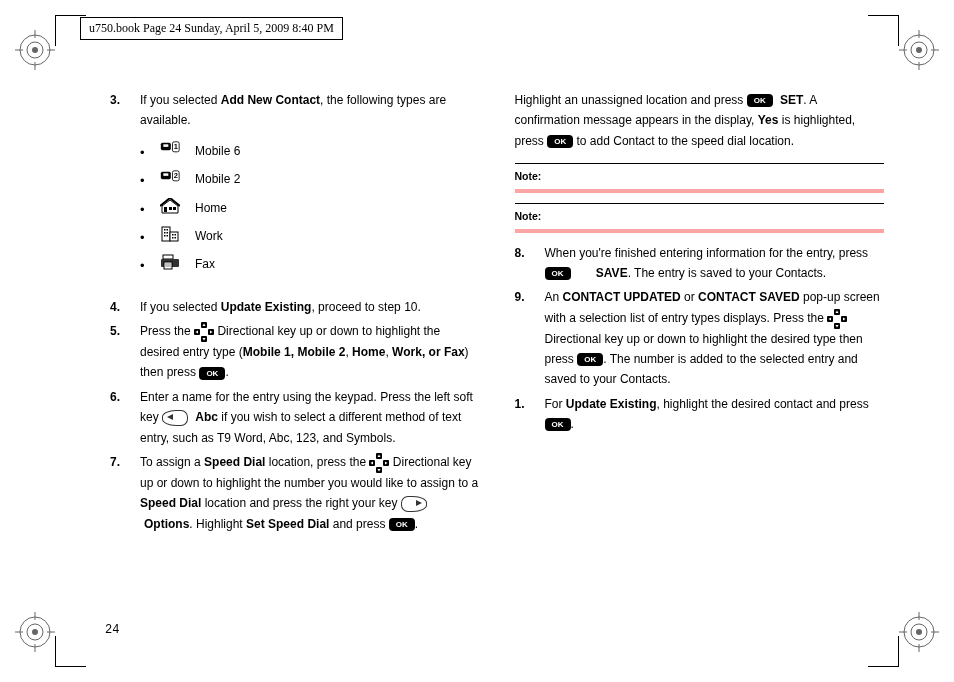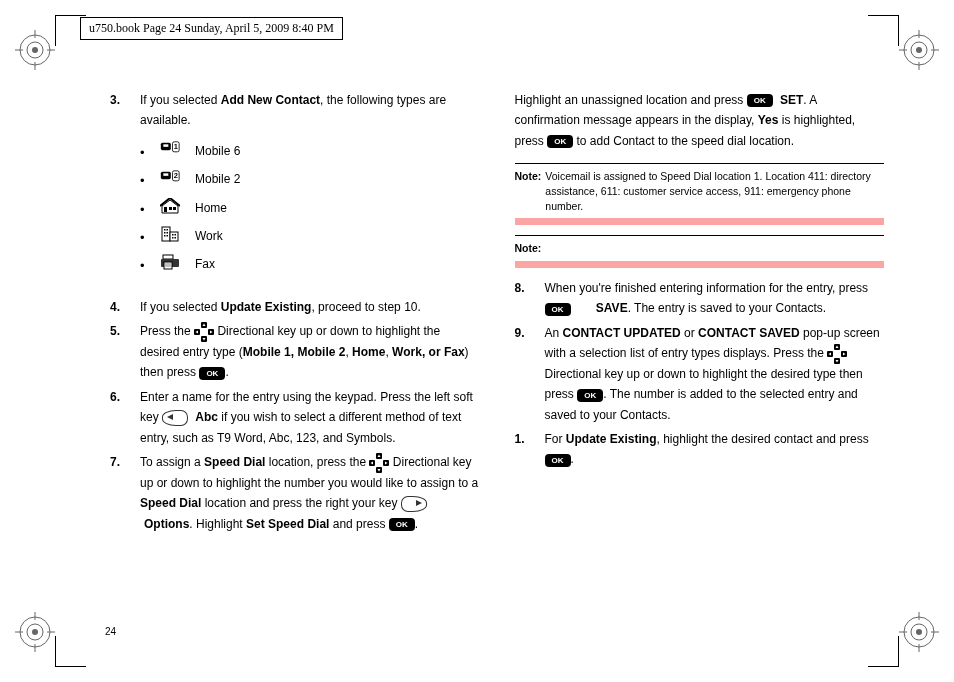--- a/index.html
+++ b/index.html
@@ -26,23 +26,23 @@
   ul.sub li .bullet { position:absolute; left:0; top:1px; font-size:13px; }
   ul.sub li .icon { position:absolute; left:20px; top:0; width:20px; height:16px; }
   .key-ok { display:inline-block; width:26px; height:13px; background:#000; color:#fff; border-radius:4px; text-align:center; font-size:8px; font-weight:bold; line-height:13px; vertical-align:middle; font-family:Arial,sans-serif; }
   .key-dir { display:inline-block; width:20px; height:20px; position:relative; vertical-align:middle; }
   .key-dir svg { width:20px; height:20px; }
   .key-right { display:inline-block; width:24px; height:14px; border:1px solid #333; border-radius:7px 14px 14px 7px/7px 7px 7px 7px; vertical-align:middle; position:relative; }
   .key-right::after { content:""; position:absolute; right:4px; top:3px; width:0; height:0; border-left:6px solid #333; border-top:3px solid transparent; border-bottom:3px solid transparent; }
   .key-left { display:inline-block; width:24px; height:14px; border:1px solid #333; border-radius:14px 7px 7px 14px/7px 7px 7px 7px; vertical-align:middle; position:relative; }
   .key-left::after { content:""; position:absolute; left:4px; top:3px; width:0; height:0; border-right:6px solid #333; border-top:3px solid transparent; border-bottom:3px solid transparent; }
   b { font-weight:bold; }
-  .note-block { border-top:1px solid #000; border-bottom:7px solid #fca5a5; padding:5px 0; margin:10px 0; font-size:10.5px; line-height:1.4; display:flex; }
+  .note-block { border-top:1px solid #000; border-bottom:4px solid #fca5a5; padding:5px 0; margin:10px 0; font-size:10.5px; line-height:1.4; display:flex; }
   .note-block .note-label { font-weight:bold; padding-right:4px; white-space:nowrap; }
-  .pagenum { position:absolute; bottom:45px; left:105px; font-size:10px; }
+  .pagenum { position:absolute; bottom:45px; left:105px; font-size:12px;font-family:Liberation Mono, monospace; }
 </style>
 </head>
 <body>
 
 <div class="page">
 
   <div class="side-deco tl">
     <svg viewBox="0 0 40 40">
         <circle cx="20" cy="20" r="15" fill="none" stroke="#666" stroke-width="1"></circle>
         <circle cx="20" cy="20" r="8" fill="none" stroke="#666" stroke-width="1"></circle>
@@ -237,21 +237,20 @@
       <div style="padding-left:0px; margin-bottom:12px;">
         <span>Highlight an unassigned location and press </span>
         <span class="key-ok">OK</span>
         <b style="padding-left:4px;margin-top:32px;">SET</b><span>. A confirmation message appears in the display, </span><b>Yes</b><span> is highlighted, press </span>
         <span class="key-ok">OK</span>
         <span> to add Contact to the speed dial location.</span>
       </div>
 
       <div class="note-block">
         <span class="note-label">Note:</span>
-        <span>Voicemail is assigned to Speed Dial location 1. Location 411: directory assistance, 611: customer service access, 911: emergency phone number.</span>
       </div>
 
       <div class="note-block">
         <span class="note-label">Note:</span>
       </div>
 
       <ol class="main" style="margin-top:10px;">
 
         <li>
           <span class="num">8.</span>

